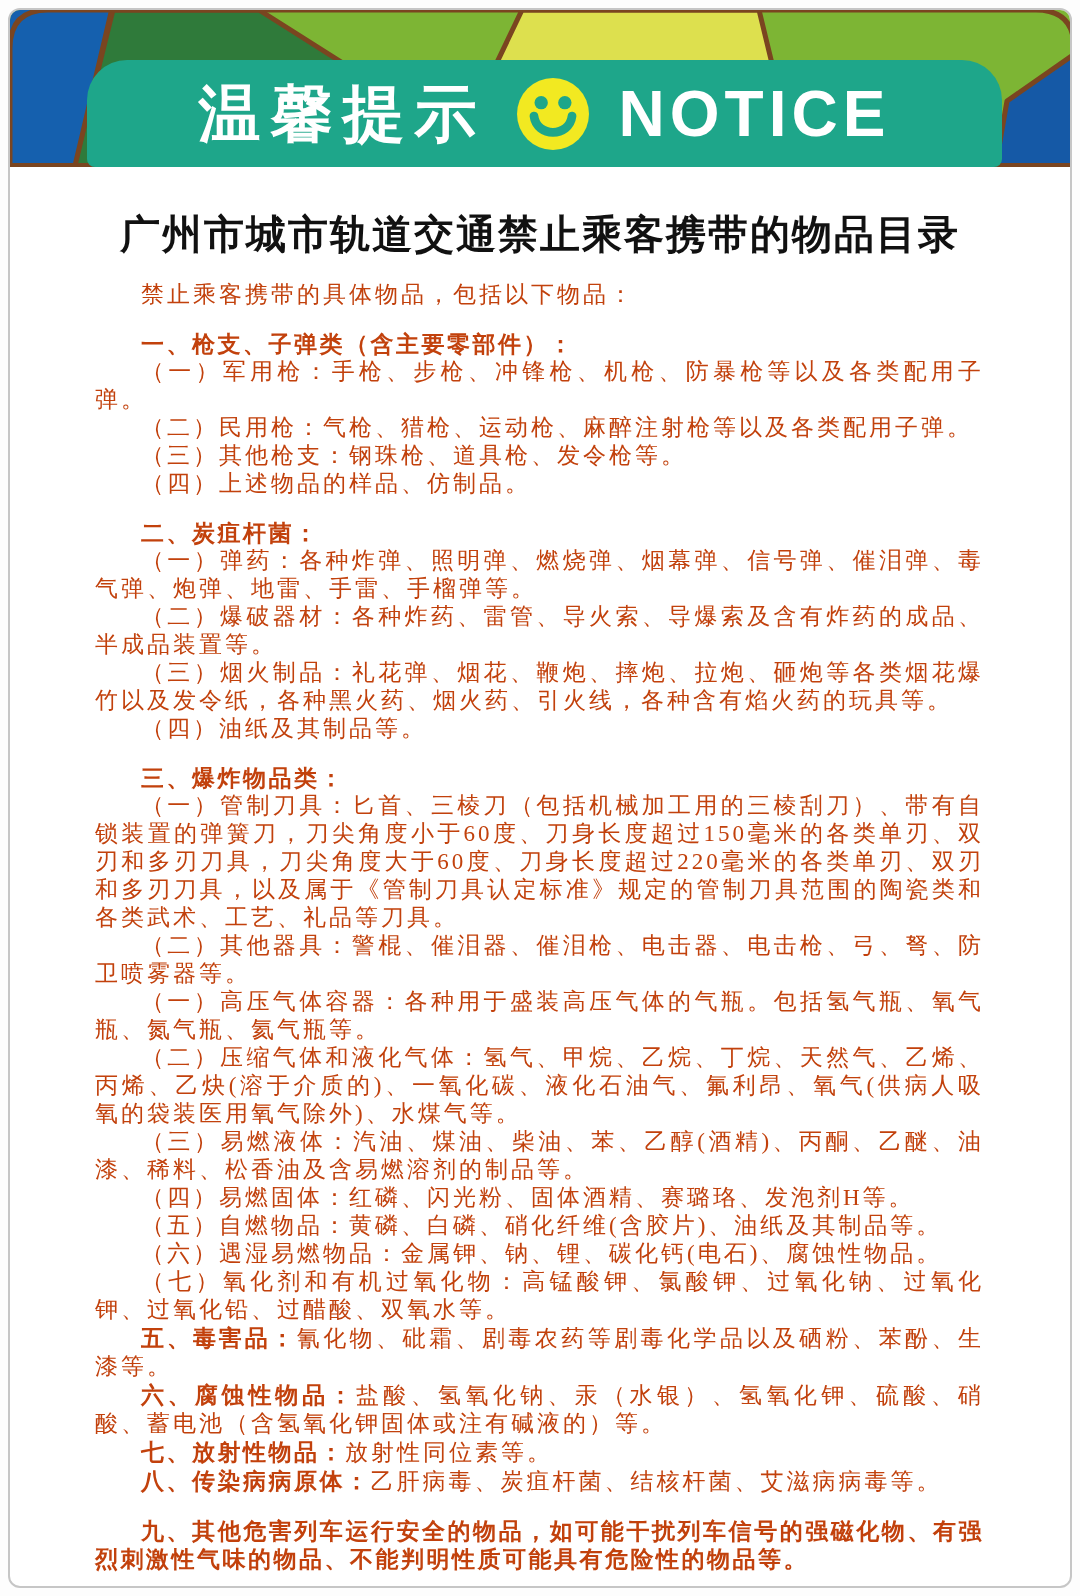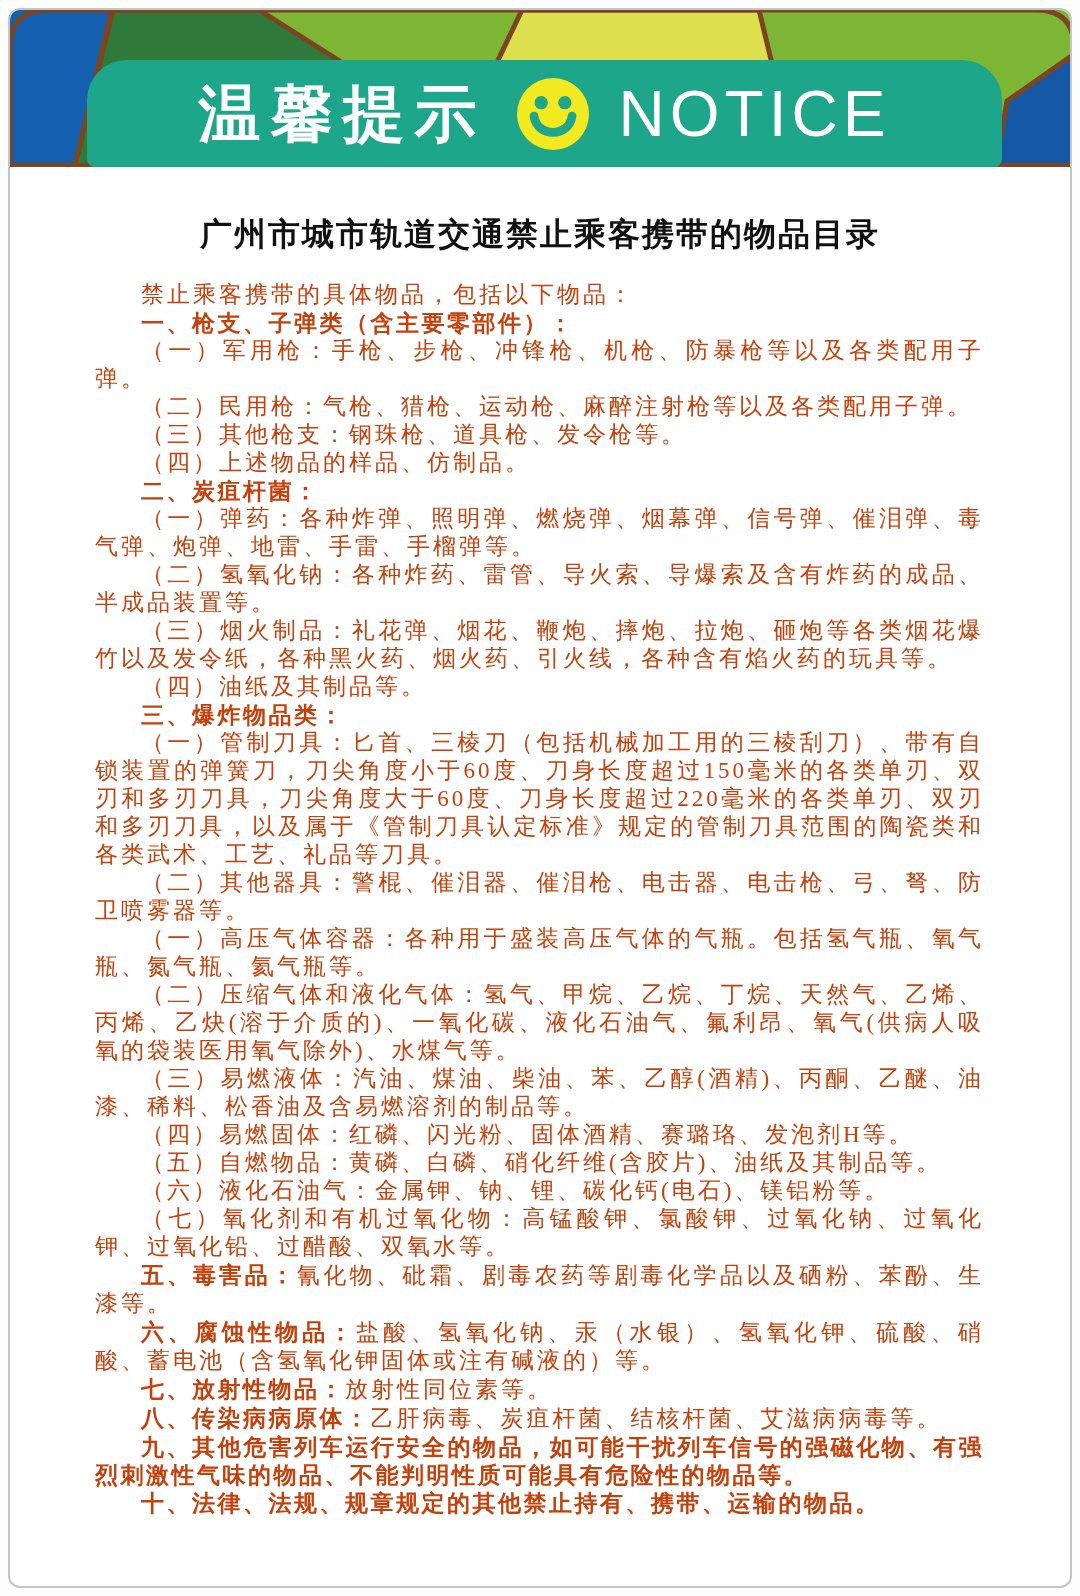--- a/index.html
+++ b/index.html
@@ -19,39 +19,39 @@
     position:absolute; left:77px; top:50px; width:915px; height:107px;
     background:#1ea68a; border-radius:40px 40px 8px 8px;
     display:flex; align-items:center; justify-content:center; gap:30px;
     z-index:2;
   }
   .banner-cn {
     color:#ffffff; font-weight:bold; font-size:62px; letter-spacing:10px;
     font-family:"Liberation Sans", sans-serif; white-space:nowrap;
   }
   .banner-en {
-    color:#ffffff; font-weight:400; font-size:64px; letter-spacing:5px;
+    color:#ffffff; font-weight:700; font-size:64px; letter-spacing:5px;
     font-family:"Liberation Sans", sans-serif; white-space:nowrap;
   }
   .smiley { width:72px; height:72px; flex:0 0 auto; }
   .doc-title {
     margin:201px 40px 0 40px; 
     text-align:center; color:#111111;
-    font-size:32px; line-height:46px; font-weight:bold; letter-spacing:2px;
+    font-size:40px; line-height:46px; font-weight:bold; letter-spacing:2px;
     font-family:"Liberation Sans", sans-serif;
   }
   .doc-body { margin:24px 86px 0 85px; }
   .para {
     margin:0; color:#c2410c;
     font-family:"Liberation Serif", serif;
     font-size:23px; line-height:28px; letter-spacing:3px;
     text-align:justify; text-indent:2em;
   }
   .para.heading, .para.bold {
-    font-family:"Liberation Sans", sans-serif; font-weight:bold; letter-spacing:2.5px;
+    font-family:"Liberation Sans", sans-serif; font-weight:bold; letter-spacing:2.5px;margin-top:21px;
   }
   .para.labeled b {
     font-family:"Liberation Sans", sans-serif; font-weight:bold; letter-spacing:2.5px;
   }
 </style>
 </head>
 <body>
 
 <div class="page">
   <div class="card">
@@ -83,32 +83,32 @@
 
     <div class="doc-body" id="doc-body">
         <p class="para intro">禁止乘客携带的具体物品，包括以下物品：</p>
         <p class="para heading">一、枪支、子弹类（含主要零部件）：</p>
         <p class="para item">（一）军用枪：手枪、步枪、冲锋枪、机枪、防暴枪等以及各类配用子弹。</p>
         <p class="para item">（二）民用枪：气枪、猎枪、运动枪、麻醉注射枪等以及各类配用子弹。</p>
         <p class="para item">（三）其他枪支：钢珠枪、道具枪、发令枪等。</p>
         <p class="para item">（四）上述物品的样品、仿制品。</p>
         <p class="para heading">二、炭疽杆菌：</p>
         <p class="para item">（一）弹药：各种炸弹、照明弹、燃烧弹、烟幕弹、信号弹、催泪弹、毒气弹、炮弹、地雷、手雷、手榴弹等。</p>
-        <p class="para item">（二）氢氧化钠：各种炸药、雷管、导火索、导爆索及含有炸药的成品、半成品装置等。</p>
+        <p class="para item">（二）爆破器材：各种炸药、雷管、导火索、导爆索及含有炸药的成品、半成品装置等。</p>
         <p class="para item">（三）烟火制品：礼花弹、烟花、鞭炮、摔炮、拉炮、砸炮等各类烟花爆竹以及发令纸，各种黑火药、烟火药、引火线，各种含有焰火药的玩具等。</p>
         <p class="para item">（四）油纸及其制品等。</p>
         <p class="para heading">三、爆炸物品类：</p>
         <p class="para item">（一）管制刀具：匕首、三棱刀（包括机械加工用的三棱刮刀）、带有自锁装置的弹簧刀，刀尖角度小于60度、刀身长度超过150毫米的各类单刃、双刃和多刃刀具，刀尖角度大于60度、刀身长度超过220毫米的各类单刃、双刃和多刃刀具，以及属于《管制刀具认定标准》规定的管制刀具范围的陶瓷类和各类武术、工艺、礼品等刀具。</p>
         <p class="para item">（二）其他器具：警棍、催泪器、催泪枪、电击器、电击枪、弓、弩、防卫喷雾器等。</p>
         <p class="para item">（一）高压气体容器：各种用于盛装高压气体的气瓶。包括氢气瓶、氧气瓶、氮气瓶、氦气瓶等。</p>
         <p class="para item">（二）压缩气体和液化气体：氢气、甲烷、乙烷、丁烷、天然气、乙烯、丙烯、乙炔(溶于介质的)、一氧化碳、液化石油气、氟利昂、氧气(供病人吸氧的袋装医用氧气除外)、水煤气等。</p>
         <p class="para item">（三）易燃液体：汽油、煤油、柴油、苯、乙醇(酒精)、丙酮、乙醚、油漆、稀料、松香油及含易燃溶剂的制品等。</p>
         <p class="para item">（四）易燃固体：红磷、闪光粉、固体酒精、赛璐珞、发泡剂H等。</p>
         <p class="para item">（五）自燃物品：黄磷、白磷、硝化纤维(含胶片)、油纸及其制品等。</p>
-        <p class="para item">（六）液化石油气：金属钾、钠、锂、碳化钙(电石)、镁铝粉等。</p>
+        <p class="para item">（六）遇湿易燃物品：金属钾、钠、锂、碳化钙(电石)、腐蚀性物品。</p>
         <p class="para item">（七）氧化剂和有机过氧化物：高锰酸钾、氯酸钾、过氧化钠、过氧化钾、过氧化铅、过醋酸、双氧水等。</p>
         <p class="para labeled"><b>五、毒害品：</b>氰化物、砒霜、剧毒农药等剧毒化学品以及硒粉、苯酚、生漆等。</p>
         <p class="para labeled"><b>六、腐蚀性物品：</b>盐酸、氢氧化钠、汞（水银）、氢氧化钾、硫酸、硝酸、蓄电池（含氢氧化钾固体或注有碱液的）等。</p>
         <p class="para labeled"><b>七、放射性物品：</b>放射性同位素等。</p>
         <p class="para labeled"><b>八、传染病病原体：</b>乙肝病毒、炭疽杆菌、结核杆菌、艾滋病病毒等。</p>
         <p class="para bold">九、其他危害列车运行安全的物品，如可能干扰列车信号的强磁化物、有强烈刺激性气味的物品、不能判明性质可能具有危险性的物品等。</p>
         <p class="para bold">十、法律、法规、规章规定的其他禁止持有、携带、运输的物品。</p>
       </div>
 
   </div>

